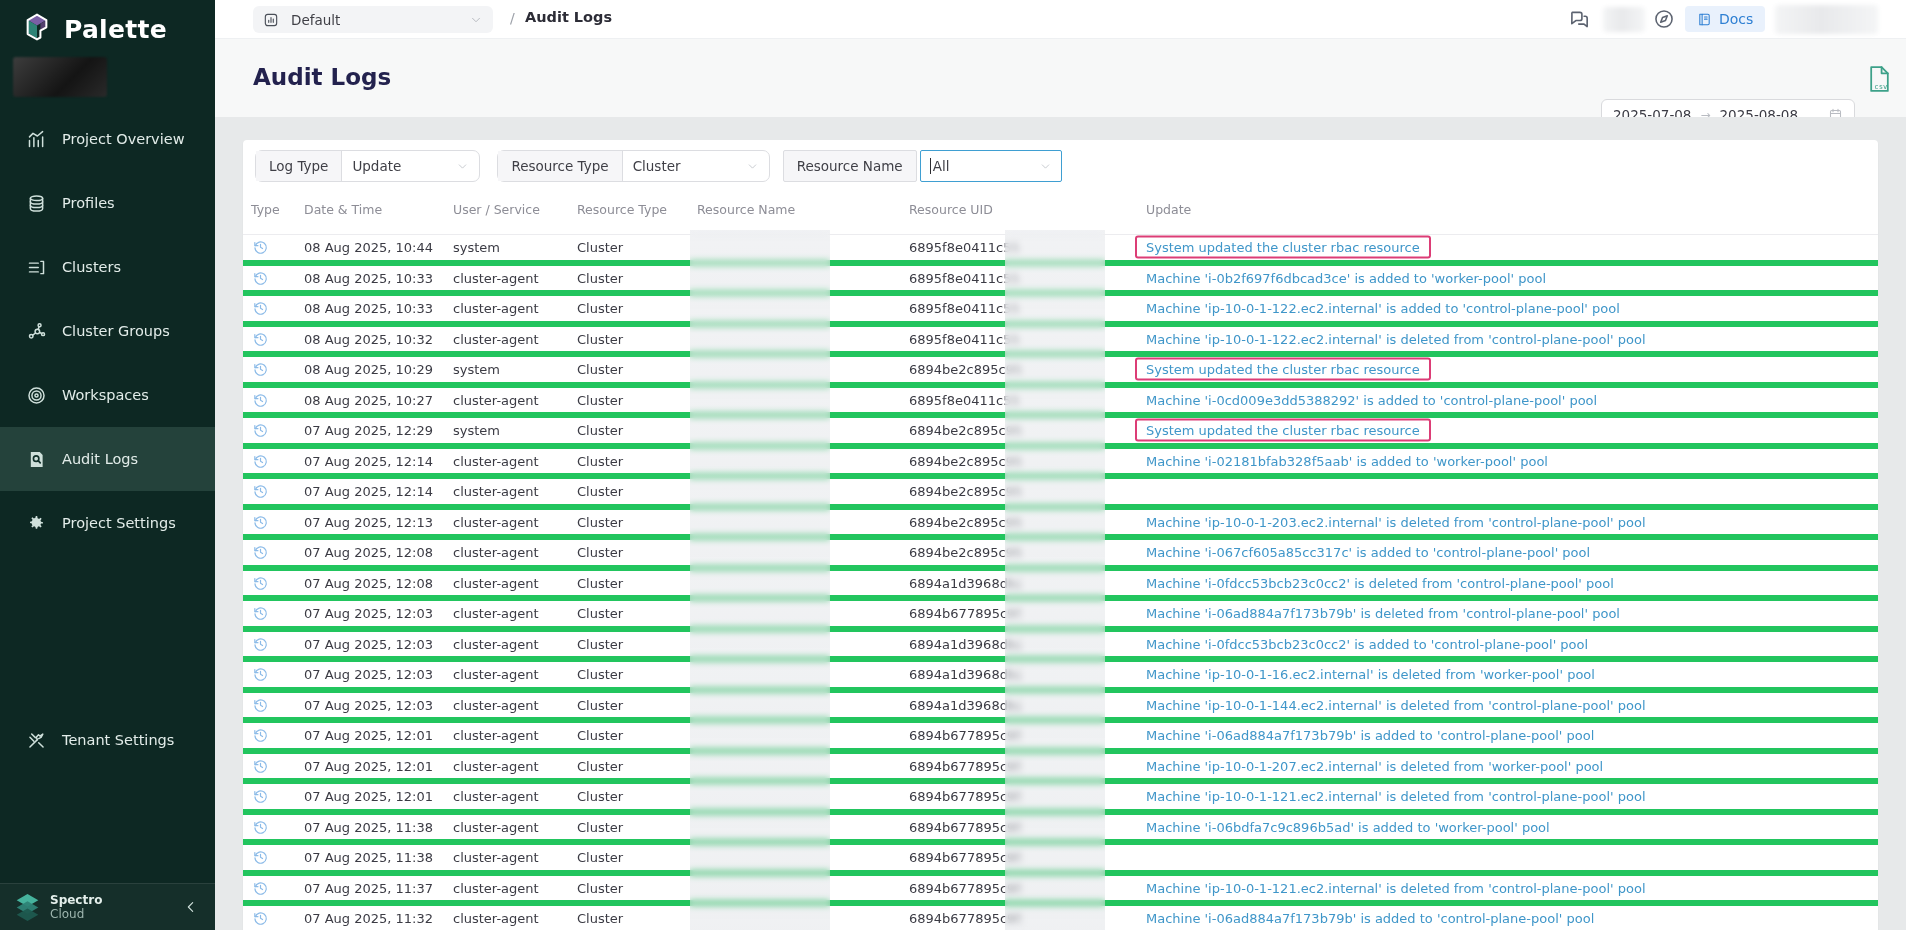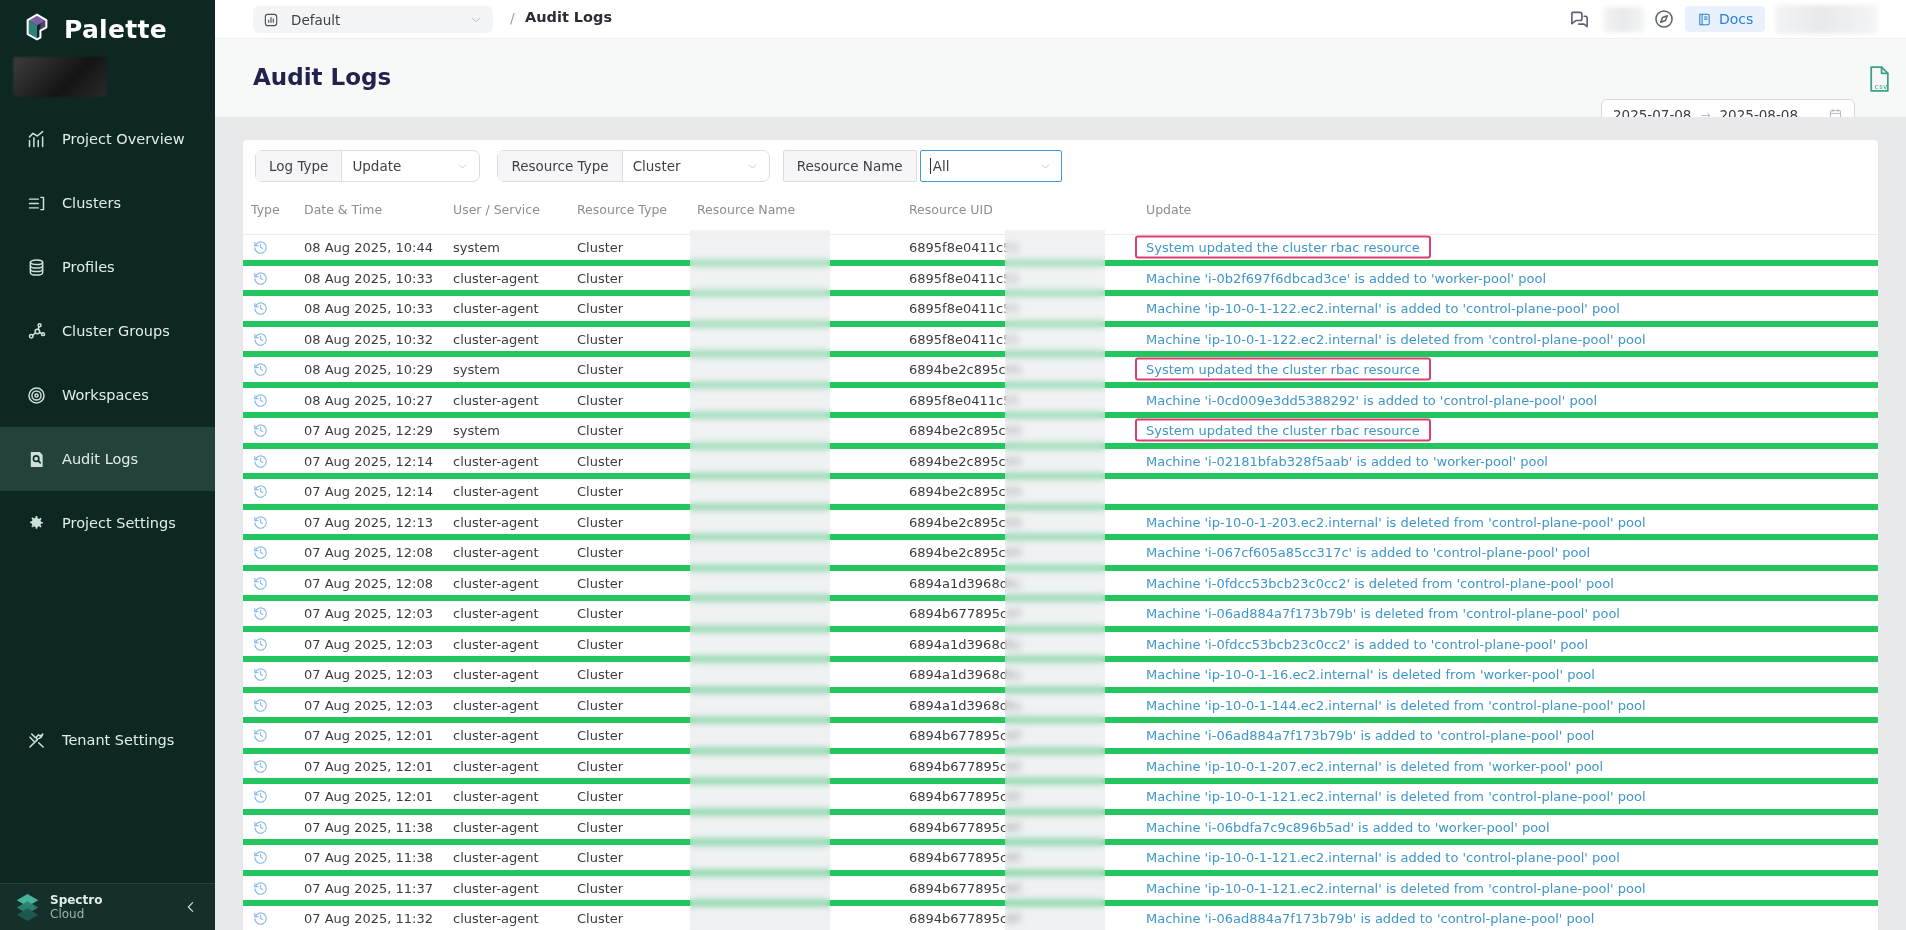--- a/index.html
+++ b/index.html
@@ -242,30 +242,30 @@
     <nav class="side-nav">
   <div class="nav-item">
     <svg class="nav-icon">
             <use href="#i-overview"></use>
           </svg>
     <span class="nav-label">Project Overview</span>
   </div>
 
   <div class="nav-item">
     <svg class="nav-icon">
-            <use href="#i-clusters"></use>
-          </svg>
-    <span class="nav-label">Clusters</span>
+            <use href="#i-profiles"></use>
+          </svg>
+    <span class="nav-label">Profiles</span>
   </div>
 
   <div class="nav-item">
     <svg class="nav-icon">
-            <use href="#i-profiles"></use>
-          </svg>
-    <span class="nav-label">Profiles</span>
+            <use href="#i-clusters"></use>
+          </svg>
+    <span class="nav-label">Clusters</span>
   </div>
 
   <div class="nav-item">
     <svg class="nav-icon">
             <use href="#i-cluster-groups"></use>
           </svg>
     <span class="nav-label">Cluster Groups</span>
   </div>
 
   <div class="nav-item">
@@ -622,21 +622,20 @@
   </div>
 
   <div class="trow">
     <svg class="cell-type-icon">
               <use href="#i-history"></use>
             </svg>
     <div class="cell c-date">07 Aug 2025, 11:38</div>
     <div class="cell c-user">cluster-agent</div>
     <div class="cell c-rtype">Cluster</div>
     <div class="cell c-uid">6894b677895c95</div>
-    <div class="cell c-update"><span class="update-link">Machine 'ip-10-0-1-121.ec2.internal' is added to 'control-plane-pool' pool</span></div>
   </div>
 
   <div class="trow">
     <svg class="cell-type-icon">
               <use href="#i-history"></use>
             </svg>
     <div class="cell c-date">07 Aug 2025, 11:37</div>
     <div class="cell c-user">cluster-agent</div>
     <div class="cell c-rtype">Cluster</div>
     <div class="cell c-uid">6894b677895c95</div>

